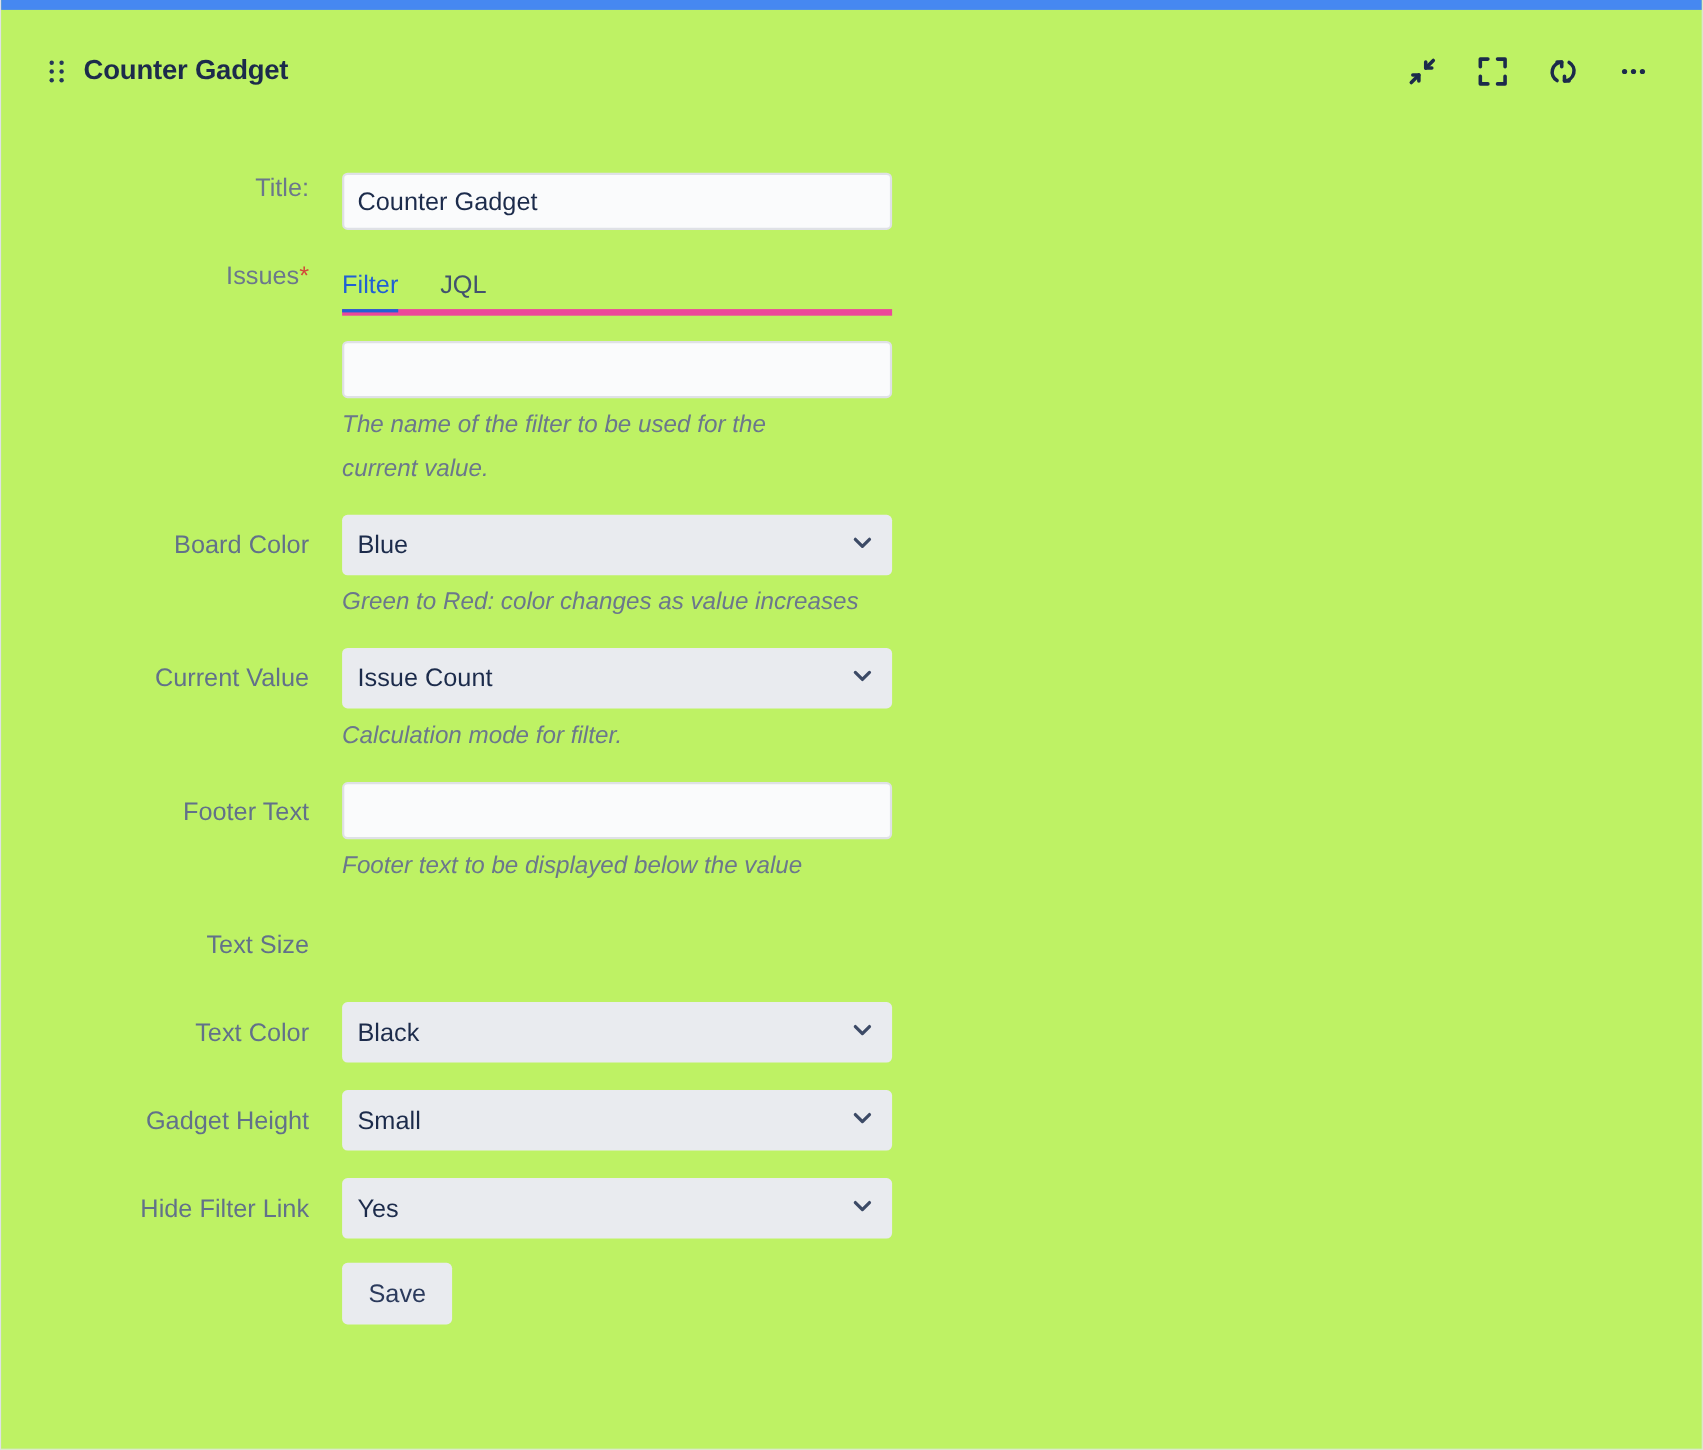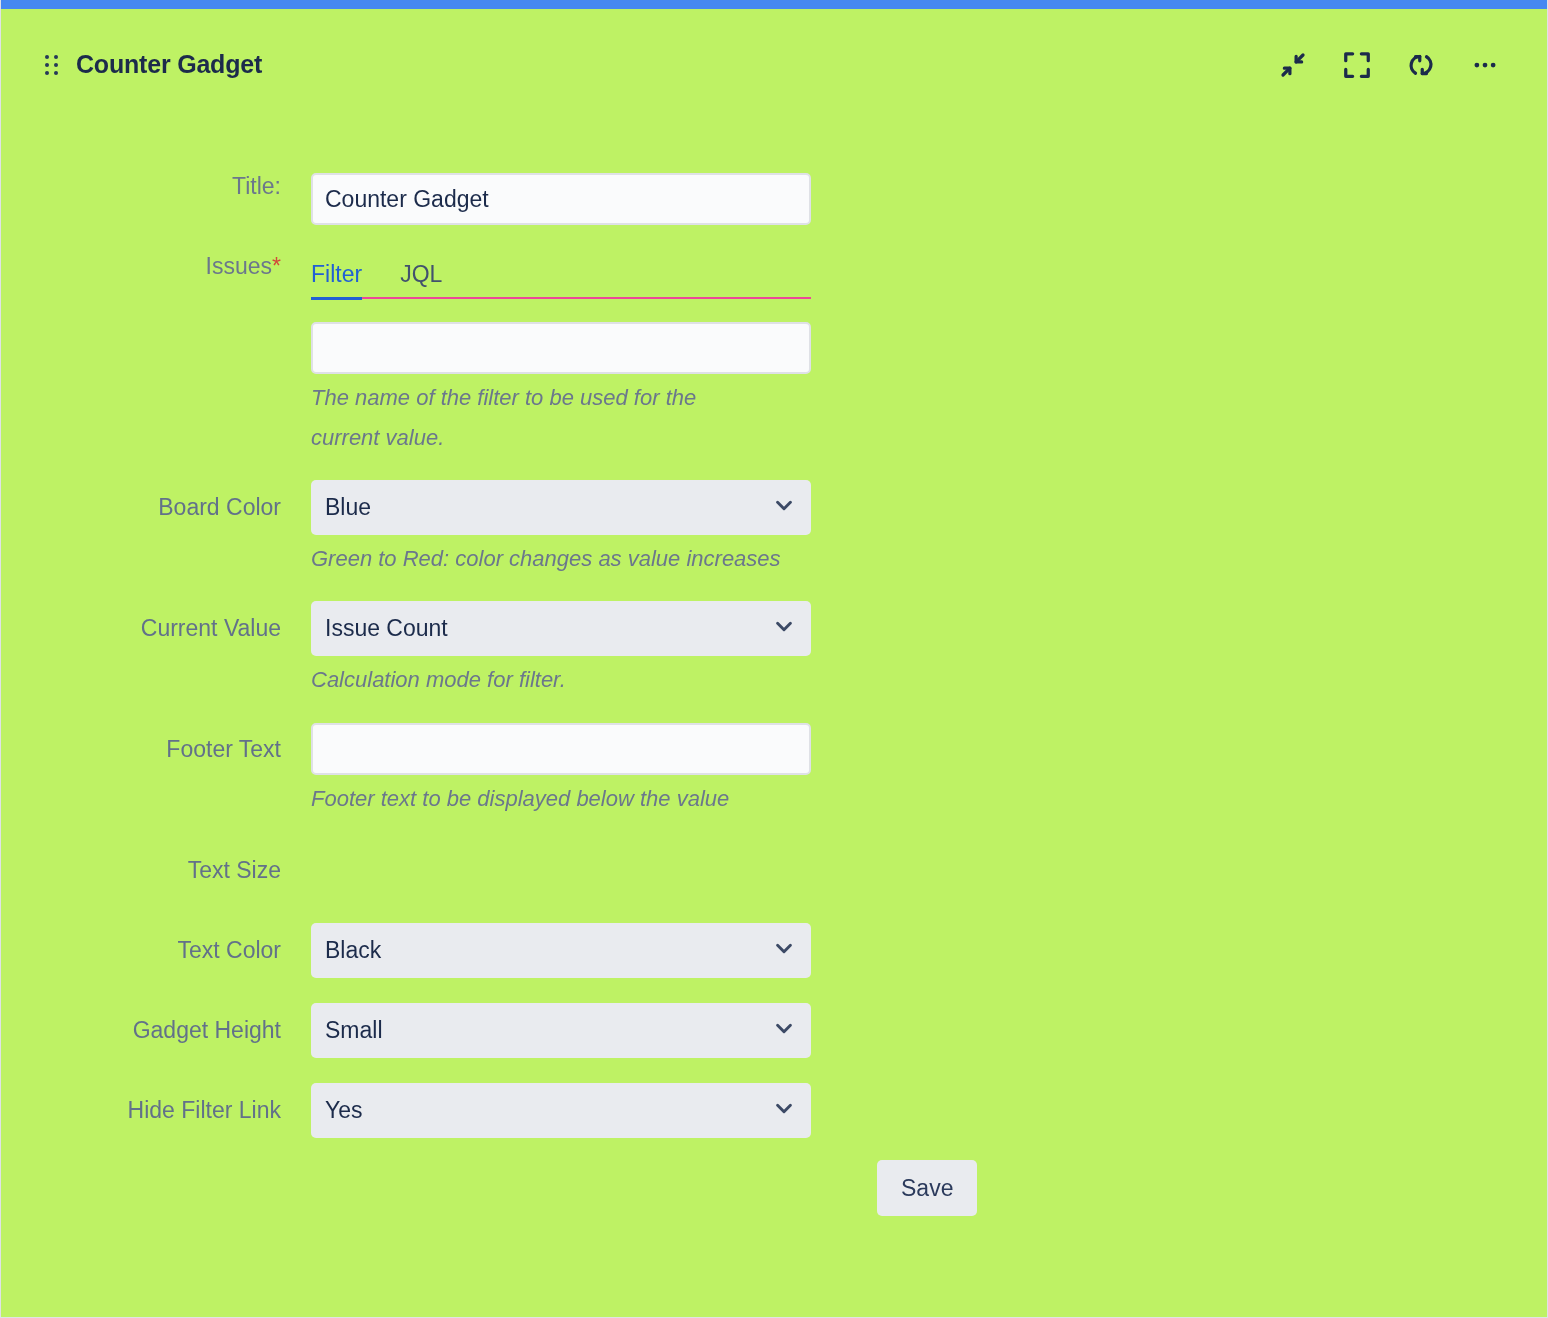--- a/index.html
+++ b/index.html
@@ -84,21 +84,21 @@
     background: transparent;
     padding: 0;
     cursor: pointer;
     color: #1c2b4b;
   }
   .icon-btn svg { display: block; }
 
   
   .form-area {
     position: absolute;
-    top: 136px;
+    top: 120px;
     left: 0;
     width: 1376px;
   }
   .field-row {
     display: flex;
     align-items: flex-start;
   }
   .field-label {
     width: 310px;
     text-align: right;
@@ -164,21 +164,21 @@
     color: #3c4a66;
     display: block;
   }
 
   
   .tabs-wrap {
     width: 500px;
     position: relative;
     display: flex;
     align-items: flex-end;
-    border-bottom: 2px solid #ec4899;
+    border-bottom: 6px solid #ec4899;
     height: 44px;
   }
   .tab {
     font-size: 23px;
     padding: 0 0 9px 0;
     margin-right: 38px;
     cursor: pointer;
     color: #42526e;
     position: relative;
     background: none;
@@ -367,21 +367,21 @@
           <span>Yes</span>
           <span class="chev">
             <svg width="22" height="22" viewBox="0 0 24 24" fill="none" stroke="currentColor" stroke-width="3.2" stroke-linecap="round" stroke-linejoin="round">
                 <polyline points="5,9 12,16 19,9"></polyline>
               </svg>
           </span>
         </div>
       </div>
     </div>
 
-    <div class="field-row" style="margin-top:22px;justify-content:flex-end;">
+    <div class="field-row" style="margin-top:22px;">
       <div class="field-label"></div>
       <div class="field-control">
         <button class="save-btn">Save</button>
       </div>
     </div>
 
   </div>
 </div>
 
 </body></html>

